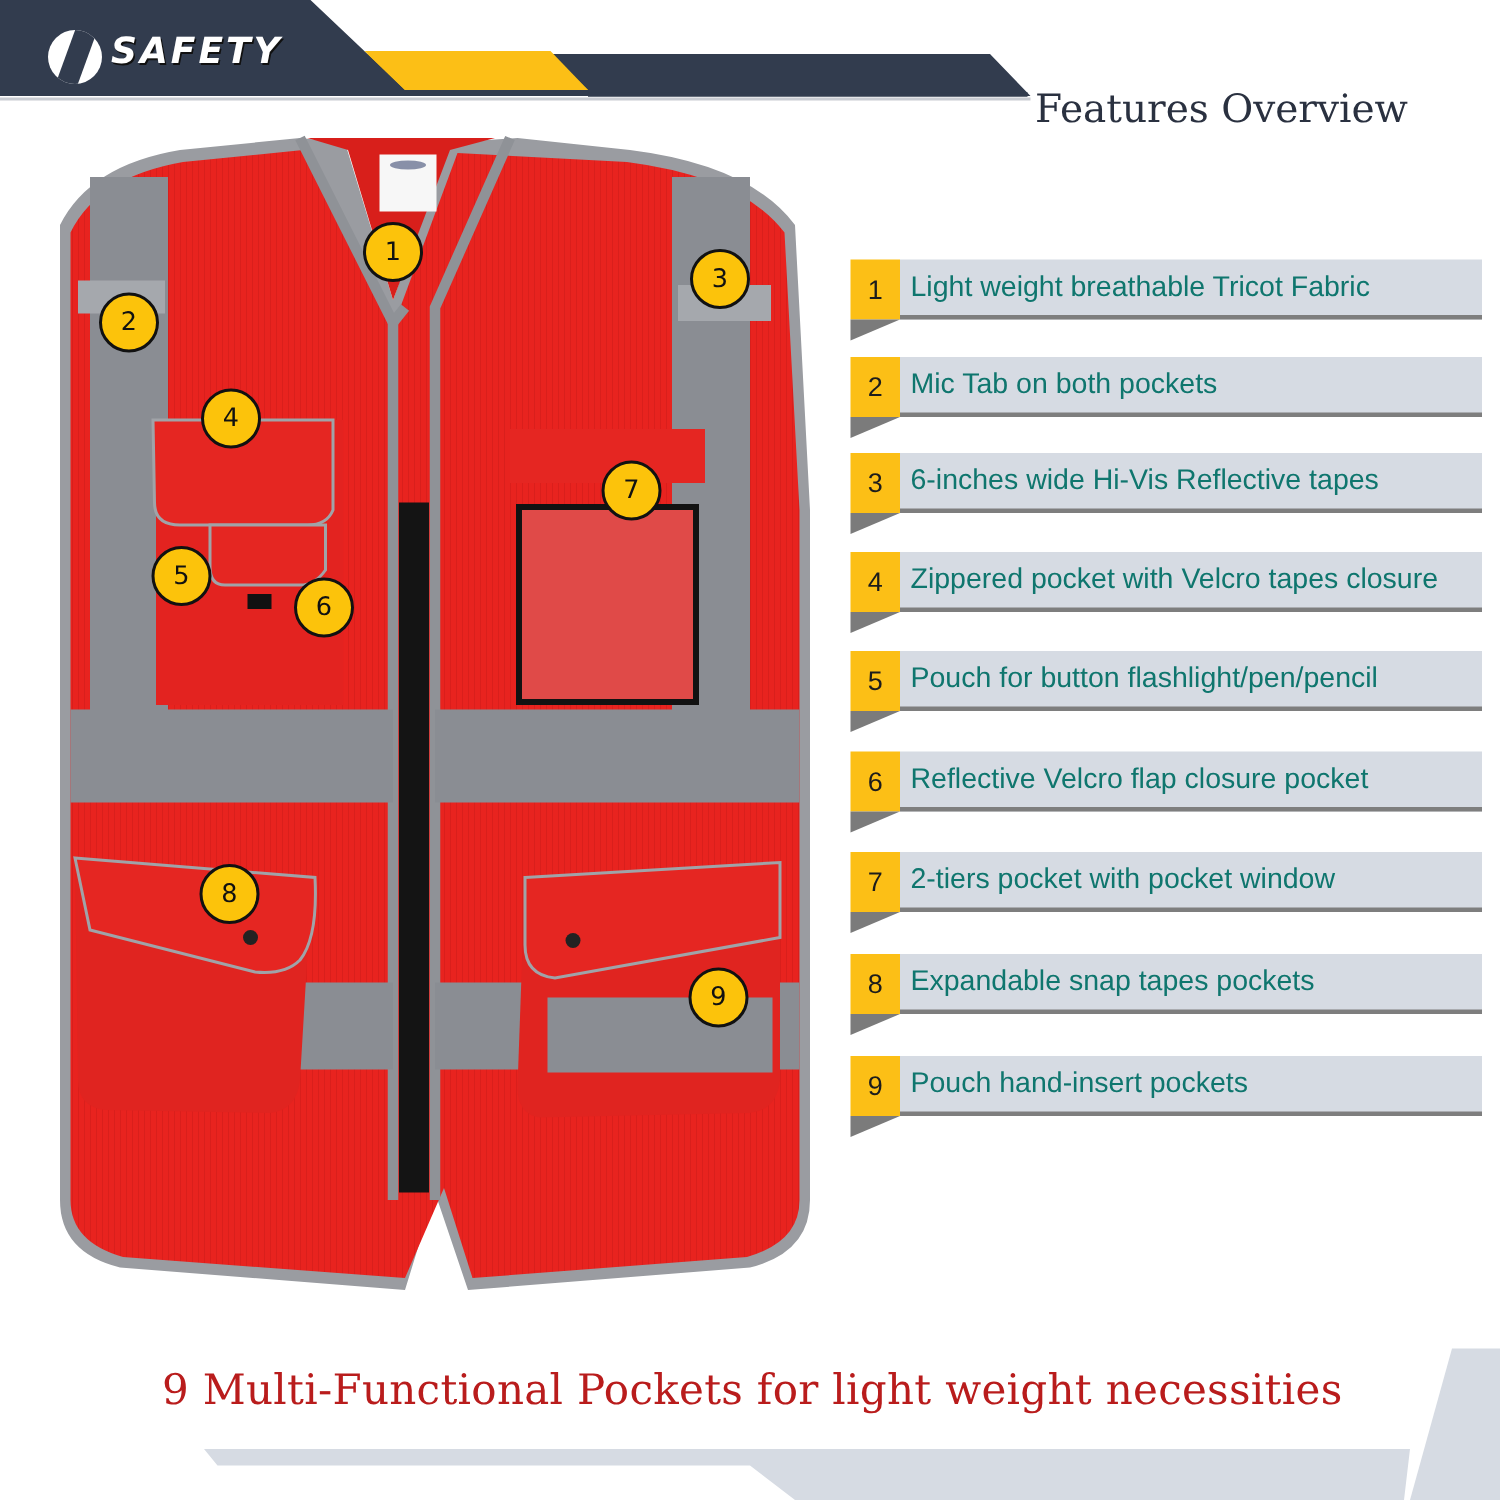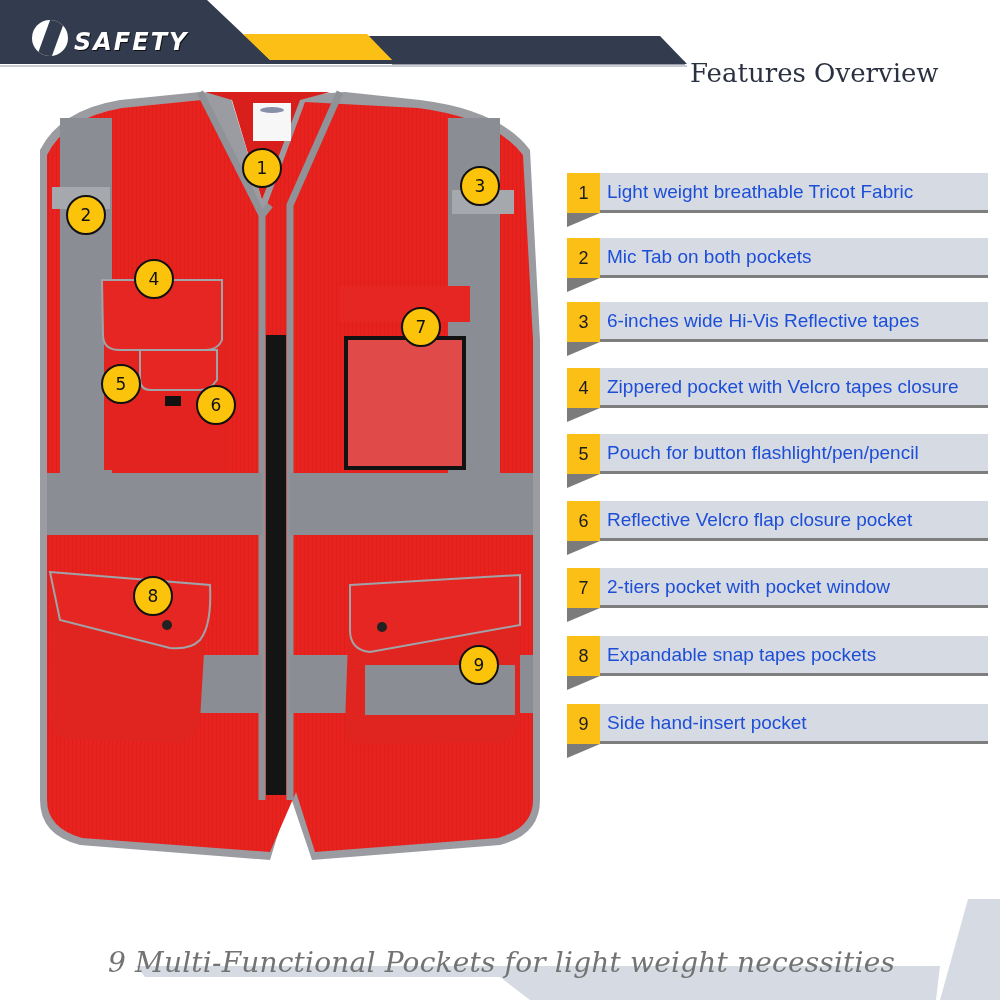--- a/index.html
+++ b/index.html
@@ -1,46 +1,46 @@
 <!DOCTYPE html>
 <html><head>
 <meta charset="utf-8">
 <style>
   * { margin:0; padding:0; box-sizing:border-box; }
   html, body { width:1000px; height:1000px; background:#ffffff; overflow:hidden; }
   body { position:relative; font-family:"Liberation Sans", sans-serif; }
 
   
   .hdr-dark { position:absolute; left:0; top:0; width:1000px; height:68px; }
-  .logo { position:absolute; left:32px; top:20px; display:flex; align-items:flex-end; gap:6px; }
+  .logo { position:absolute; left:32px; top:20px; display:flex; align-items:flex-start; gap:6px; }
   .logo-mark { width:36px; height:36px; border-radius:50%; background:#fff; position:relative; overflow:hidden; }
   .logo-mark::after { content:""; position:absolute; left:12px; top:-4px; width:14px; height:44px; background:#323c4e; transform:rotate(20deg); }
   .logo-text { color:#fff; font-family:"DejaVu Sans", sans-serif; font-weight:bold; font-style:italic; font-size:24px; letter-spacing:2px; text-shadow:1px 1px 0 #111; }
   .hdr-title { position:absolute; left:690px; top:30px; font-family:"DejaVu Serif", serif; font-size:26px; color:#2a3140;margin-top:28px; }
 
   
   .vest-wrap { position:absolute; left:20px; top:85px; width:540px; height:800px; }
 
   
   .badge { position:absolute; width:40px; height:40px; border-radius:50%; background:#fcc30b; border:2px solid #111;
            display:flex; align-items:center; justify-content:center; font-family:"DejaVu Sans", sans-serif; font-size:17px; color:#111; }
 
   
   .feat-row { position:absolute; left:567px; width:433px; height:40px; }
   .feat-num { position:absolute; left:0; top:0; width:33px; height:40px; background:#fcbf16;
               display:flex; align-items:center; justify-content:center; font-size:18px; color:#1c1c1c; }
   .feat-fold { position:absolute; left:0; top:40px; width:0; height:0;
                border-top:14px solid #7b7b7b; border-right:33px solid transparent; }
   .feat-bar { position:absolute; left:33px; top:0; right:12px; height:40px; background:#d6dbe3;
               border-bottom:3px solid #7e7e7e; display:flex; align-items:center; padding-left:7px;
-              font-size:19px; color:#1d4ed8; white-space:nowrap; }
+              font-size:19px; color:#0f766e; white-space:nowrap; }
 
   
-  .footer-text { position:absolute; left:108px; top:910px; font-family:"DejaVu Serif", serif; font-style:italic;
-                 font-size:28px; color:#737373; letter-spacing:0.2px;margin-top:36px; }
+  .footer-text { position:absolute; left:108px; top:910px; font-family:"DejaVu Serif", serif; 
+                 font-size:28px; color:#b91c1c; letter-spacing:0.2px; }
 </style>
 </head>
 <body>
 
 <svg class="hdr-dark" viewBox="0 0 1000 68" width="1000" height="68">
   <polygon points="0,0 207,0 245,36 660,36 687,64 0,64" fill="#323c4e"></polygon>
   <polygon points="243,34 367,34 392,60 270,60" fill="#fcbf16"></polygon>
   <polygon points="245,36 367,36 392,60 270,60" fill="#fcbf16"></polygon>
   <line x1="0" y1="66" x2="687" y2="66" stroke="#c9ccd2" stroke-width="2"></line>
   <line x1="392" y1="63" x2="685" y2="63" stroke="#323c4e" stroke-width="3"></line>
@@ -151,20 +151,20 @@
   <div class="feat-bar">2-tiers pocket with pocket window</div>
 </div>
 <div class="feat-row" style="top:636px;">
   <div class="feat-num">8</div>
   <div class="feat-fold"></div>
   <div class="feat-bar">Expandable snap tapes pockets</div>
 </div>
 <div class="feat-row" style="top:704px;">
   <div class="feat-num">9</div>
   <div class="feat-fold"></div>
-  <div class="feat-bar">Side hand-insert pocket</div>
+  <div class="feat-bar">Pouch hand-insert pockets</div>
 </div>
 
 <svg width="1000" height="120" viewBox="0 880 1000 120" style="position:absolute;left:0;top:880px;">
   <polygon points="968,899 1000,899 1000,1000 940,1000" fill="#d6dbe3"></polygon>
   <polygon points="136,966 940,966 936,1000 530,1000 500,977 145,977" fill="#d6dbe3"></polygon>
 </svg>
 <div class="footer-text">9 Multi-Functional Pockets for light weight necessities</div>
 
 </body></html>

